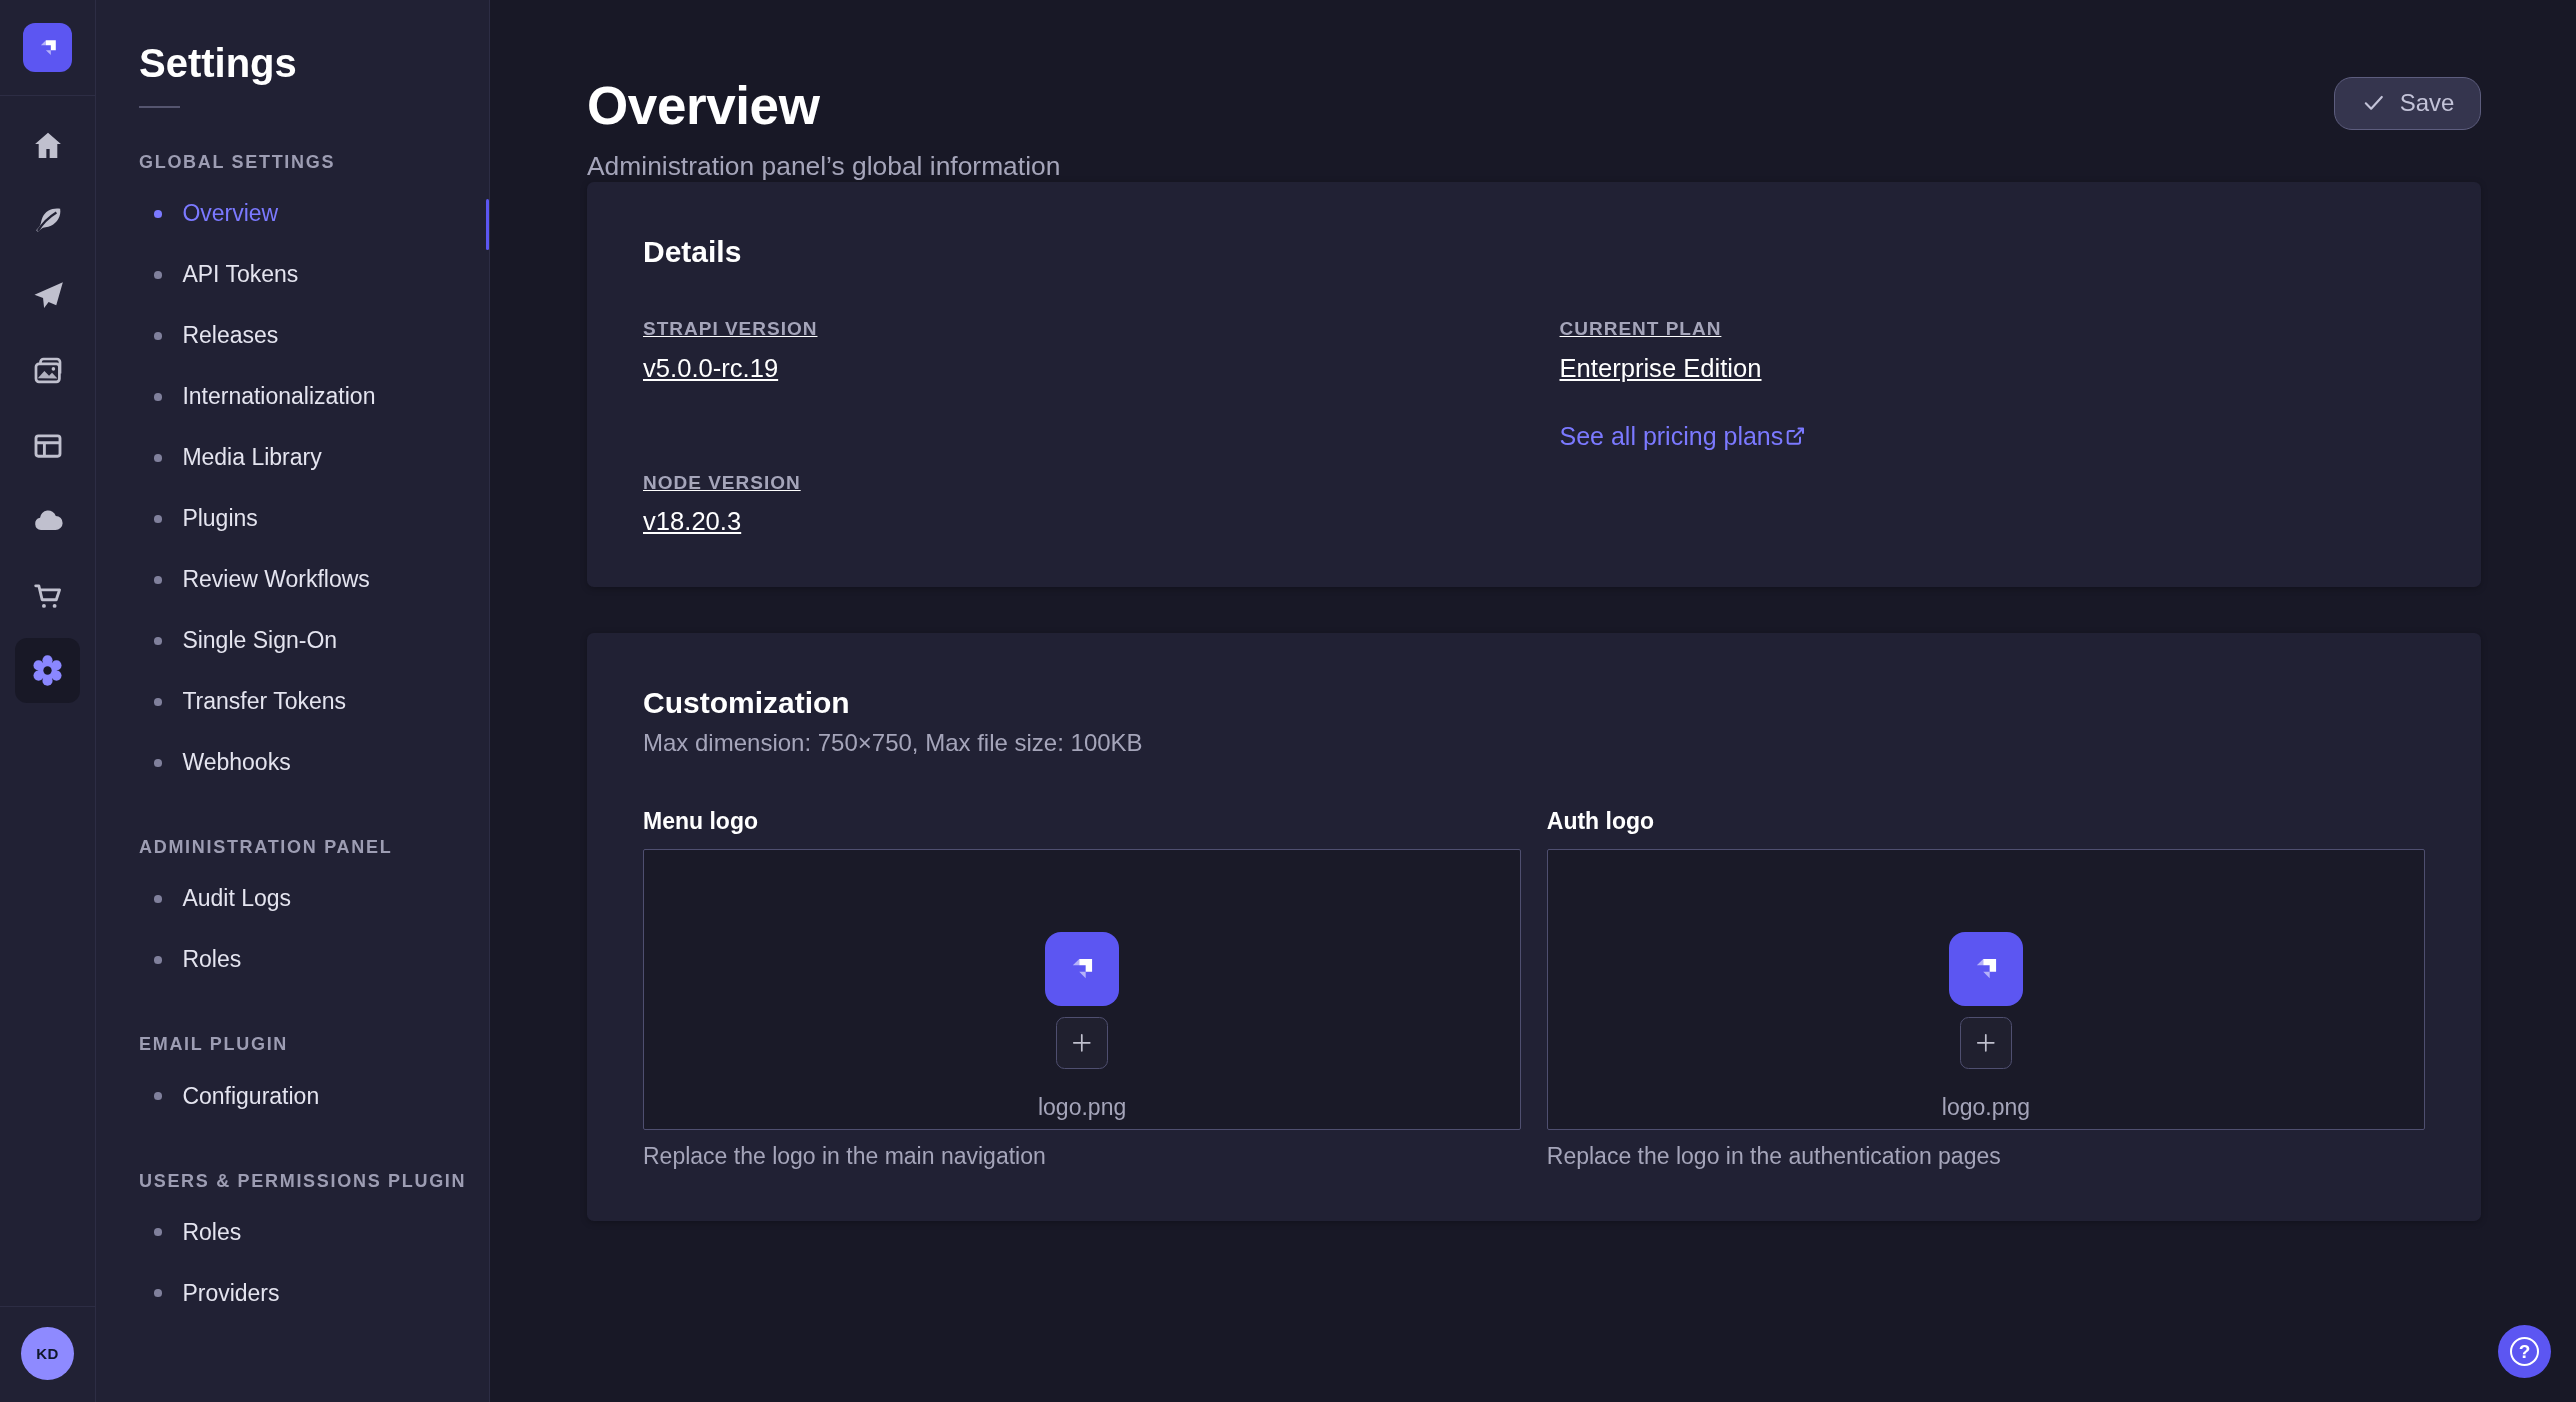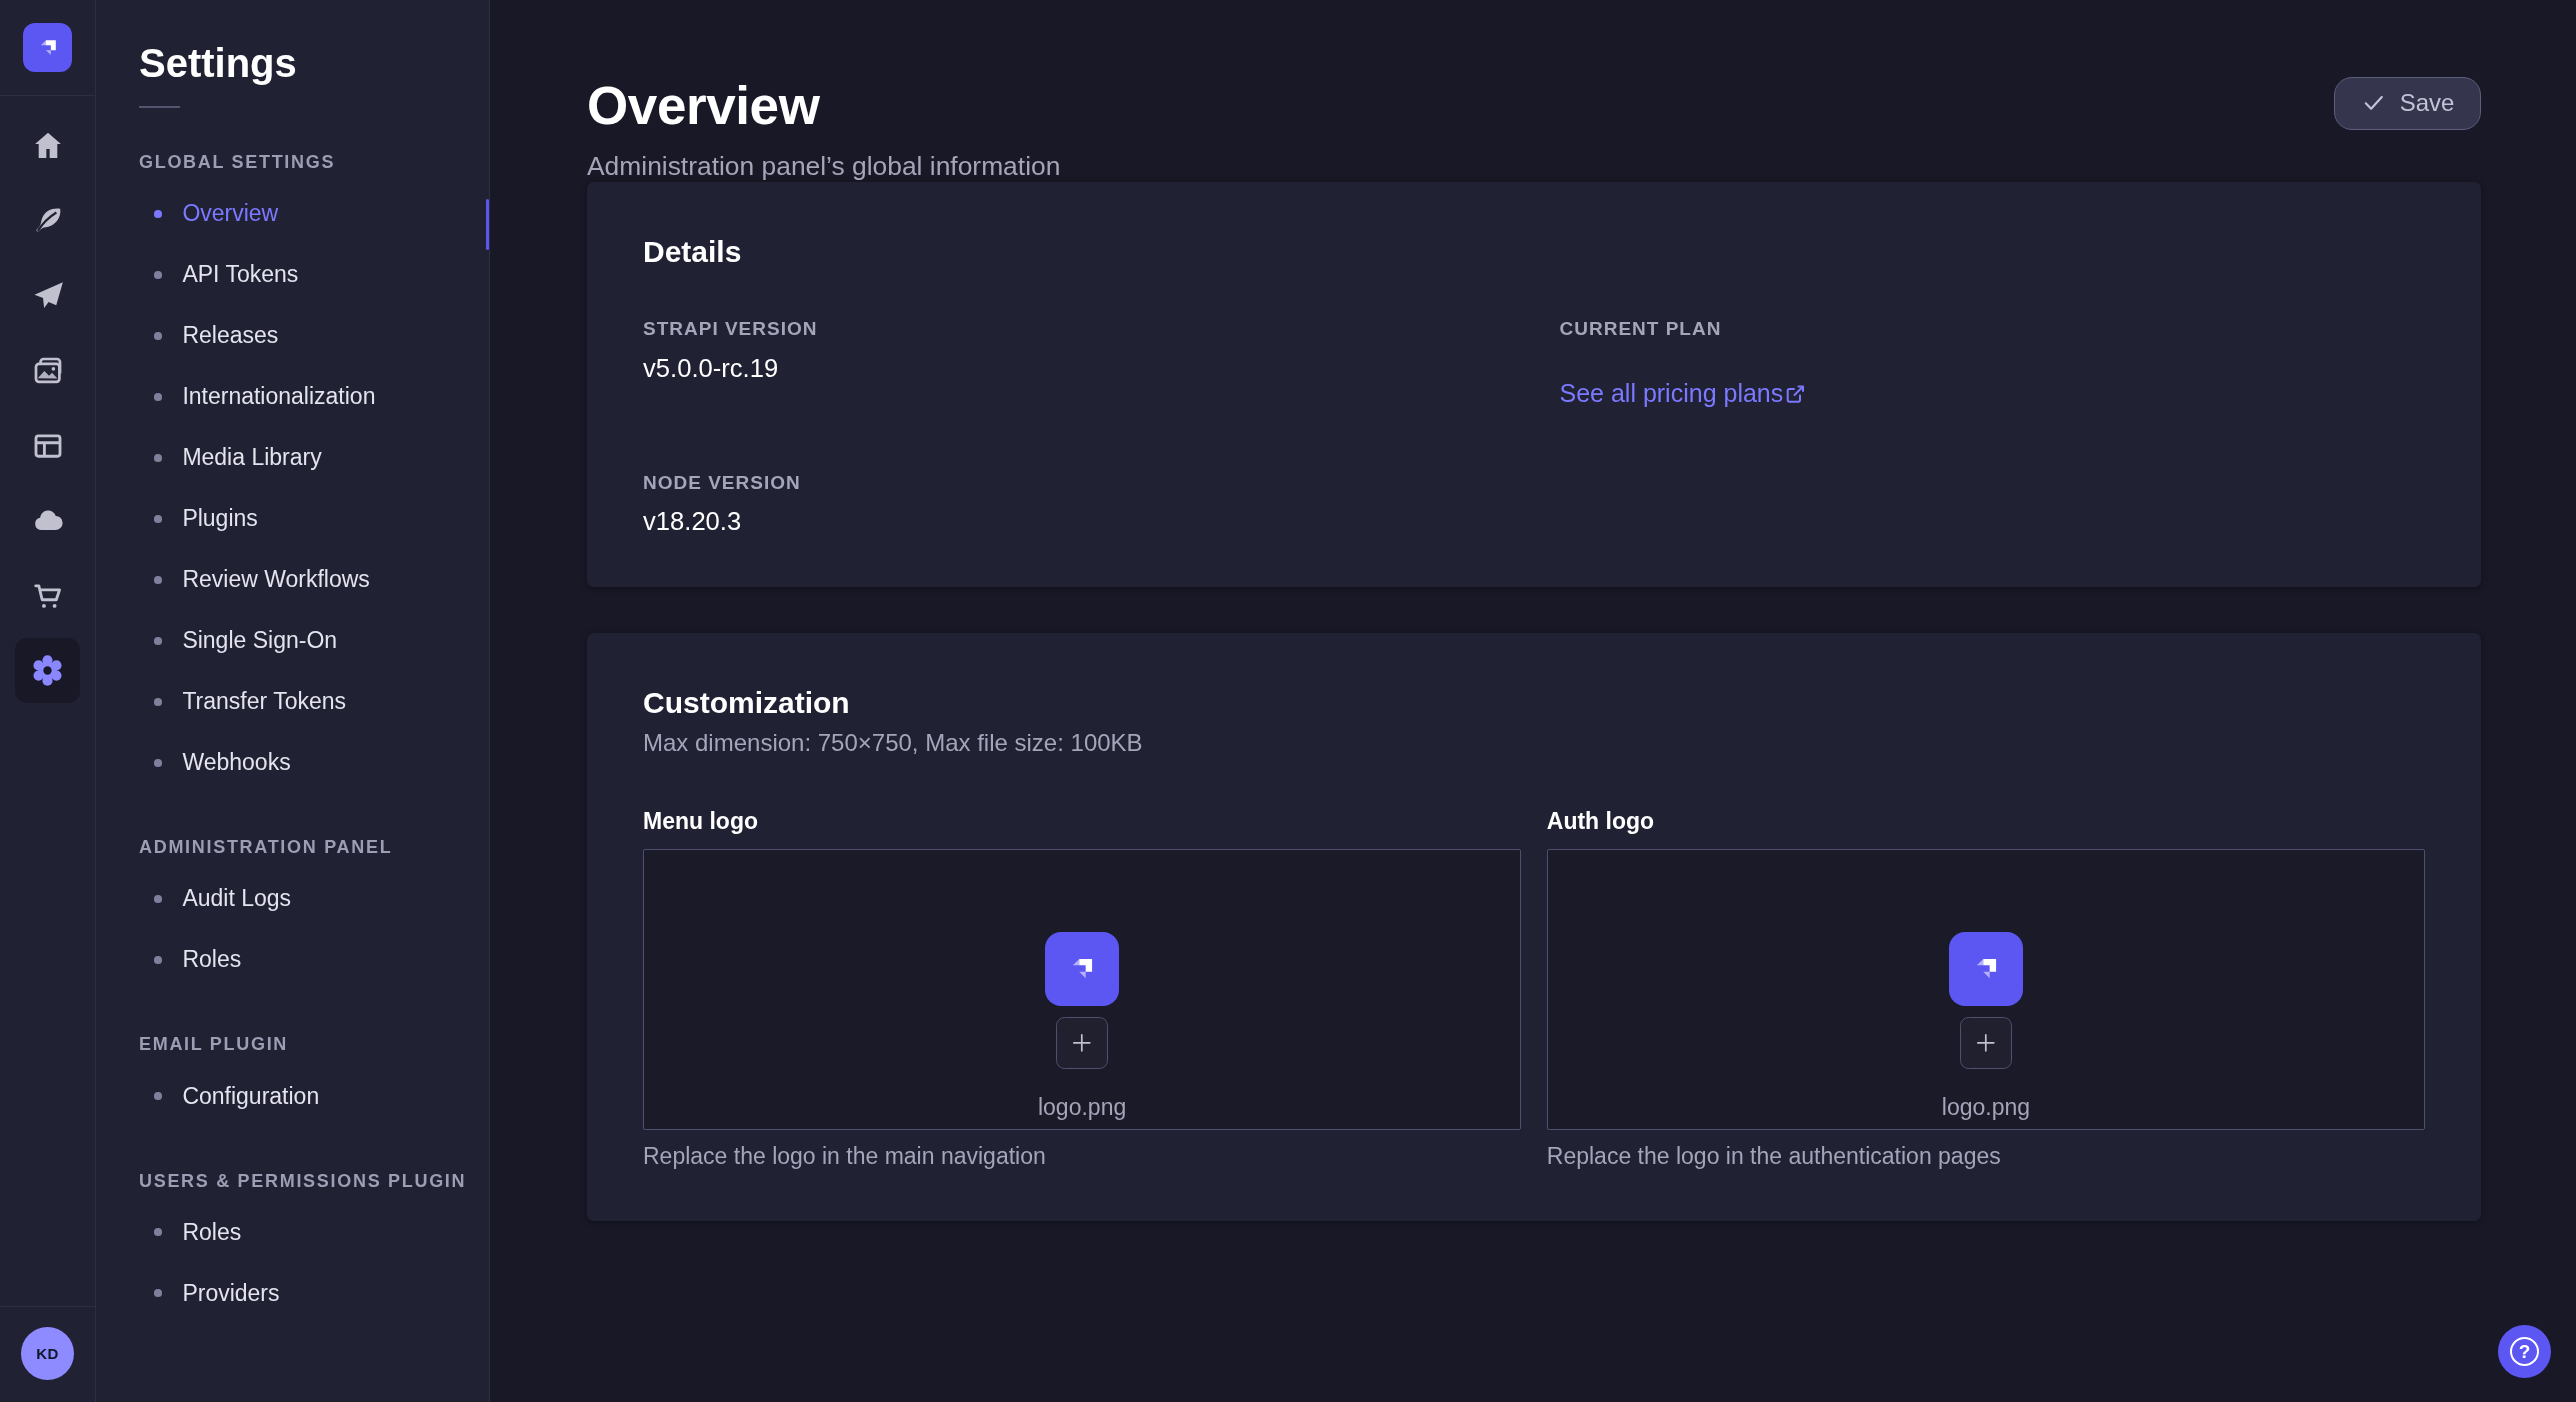--- a/index.html
+++ b/index.html
@@ -97,21 +97,21 @@
   }
   .save-btn svg{width:25.6px;height:25.6px;}
   
   .card{
     background:var(--panel);border-radius:6.8px;
     padding:53px 56px 51px;box-shadow:0 1.7px 6.8px rgba(0,0,0,.25);
   }
   .card-title{font-size:30px;font-weight:600;}
   .card-subtitle{margin-top:8.5px;font-size:24px;color:var(--text-dim);}
   .details-grid{
-    display:grid;grid-template-columns:1fr 1fr;column-gap:51px;margin-top:49px;
+    display:grid;grid-template-columns:1fr 1fr;column-gap:51px;margin-top:49px;text-decoration:underline;
   }
   .field-label{font-size:19px;font-weight:700;letter-spacing:1px;color:var(--text-dim);}
   .field-value{margin-top:13.6px;font-size:25.6px;color:var(--text);}
   .field + .field{margin-top:89px;}
   .pricing-link{
     margin-top:39px;display:inline-flex;align-items:center;gap:0;
     color:var(--brand-light);font-size:25px;text-decoration:none;cursor:pointer;
   }
   .pricing-link svg{width:24px;height:24px;}
   
@@ -336,20 +336,21 @@
           <div class="field-value">v5.0.0-rc.19</div>
         </div>
         <div class="field">
           <div class="field-label">NODE VERSION</div>
           <div class="field-value">v18.20.3</div>
         </div>
       </div>
       <div>
         <div class="field">
           <div class="field-label">CURRENT PLAN</div>
+          <div class="field-value">Enterprise Edition</div>
         </div>
         <a class="pricing-link">
           <span>See all pricing plans</span>
           <svg viewBox="0 0 24 24" fill="none" stroke="currentColor" stroke-width="2" stroke-linecap="round" stroke-linejoin="round">
             <path d="M15.5 4.5H20v4.5"></path>
             <path d="M19.5 5 11.5 13"></path>
             <path d="M17 13.5V18a1.8 1.8 0 0 1-1.8 1.8H6.5A1.8 1.8 0 0 1 4.7 18V8.8A1.8 1.8 0 0 1 6.5 7H11"></path>
           </svg>
         </a>
       </div>

